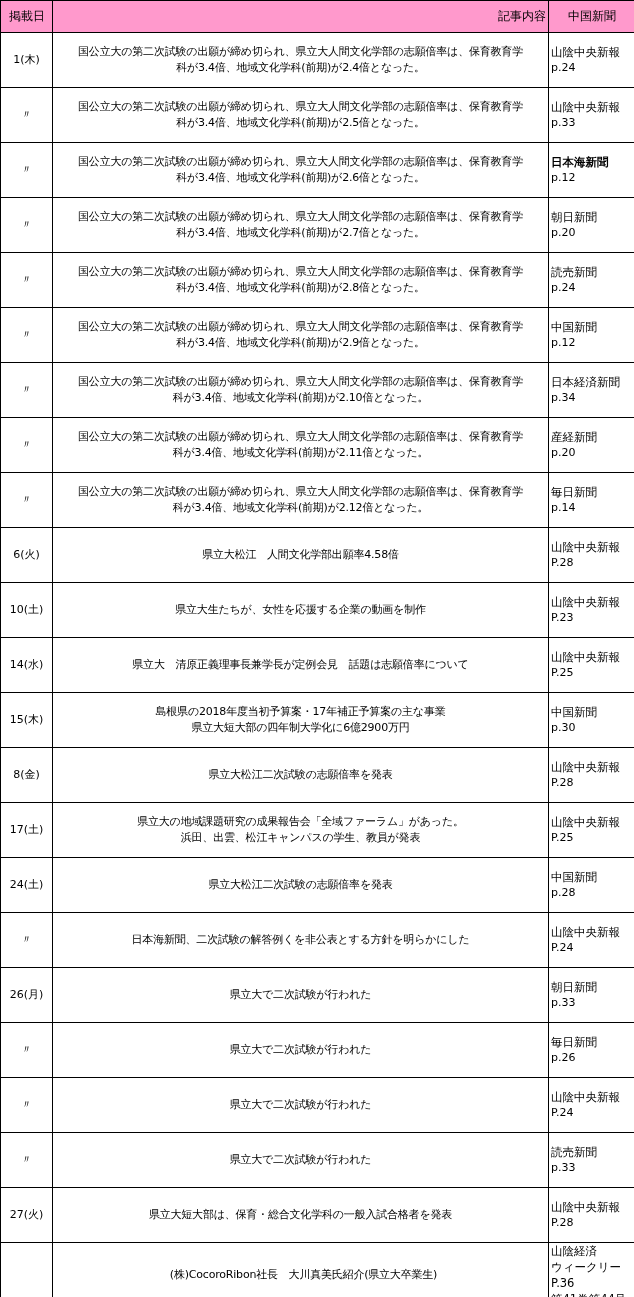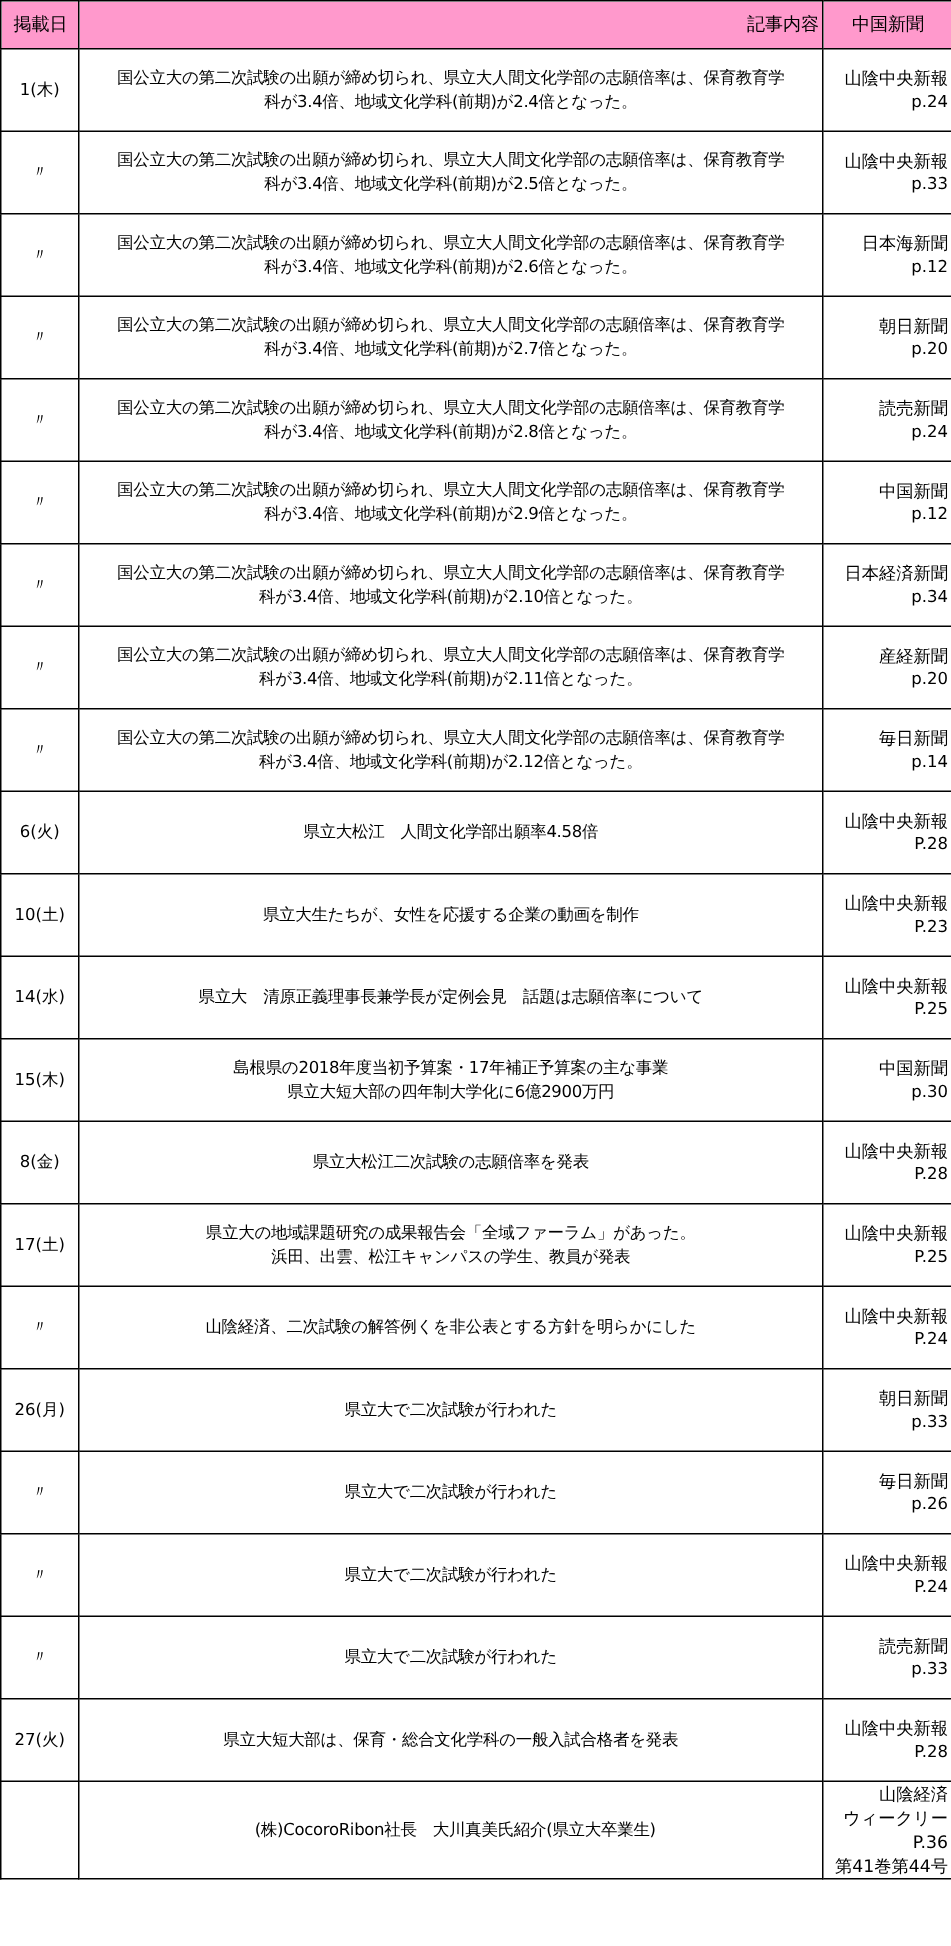--- a/index.html
+++ b/index.html
@@ -26,21 +26,21 @@
       font-weight: normal;
       font-size: 12px;
       text-align: right;
       vertical-align: middle;
     }
     table.news th.h-date, table.news th.h-paper { text-align: center; padding-left: 3px; }
     table.news td { height: 54px; vertical-align: middle; line-height: 16px; }
     td.date { text-align: center; white-space: nowrap; font-size: 11px; }
     td.content { text-align: center; white-space: pre-line; letter-spacing: -0.2px; }
     td.content.pad { padding-left: 8px; }
-    td.paper { text-align: right; white-space: pre-line; font-size: 11px; line-height: 16px; }
+    td.paper { text-align: left; white-space: pre-line; font-size: 11px; line-height: 16px; }
     td.paper .name { display: block; font-size: 11.5px; }
     td.paper .page { display: block; }
   </style>
 </head>
 <body>
 
 <table class="news">
   <colgroup>
     <col class="c-date">
       <col class="c-content">
@@ -63,21 +63,21 @@
       <tr style="height: 55px;">
         <td class="date">〃</td>
         <td class="content">国公立大の第二次試験の出願が締め切られ、県立大人間文化学部の志願倍率は、保育教育学
 科が3.4倍、地域文化学科(前期)が2.5倍となった。</td>
         <td class="paper"><span class="name" style="white-space: pre-line;">山陰中央新報</span><span class="page">p.33</span></td>
       </tr>
       <tr style="height: 55px;">
         <td class="date">〃</td>
         <td class="content">国公立大の第二次試験の出願が締め切られ、県立大人間文化学部の志願倍率は、保育教育学
 科が3.4倍、地域文化学科(前期)が2.6倍となった。</td>
-        <td class="paper"><span class="name" style="white-space: pre-line;">日本海新聞</span><span class="page">p.12</span></td>
+        <td class="paper"><span class="name" style="white-space: pre-line; font-weight: bold;">日本海新聞</span><span class="page">p.12</span></td>
       </tr>
       <tr style="height: 55px;">
         <td class="date">〃</td>
         <td class="content">国公立大の第二次試験の出願が締め切られ、県立大人間文化学部の志願倍率は、保育教育学
 科が3.4倍、地域文化学科(前期)が2.7倍となった。</td>
         <td class="paper"><span class="name" style="white-space: pre-line;">朝日新聞</span><span class="page">p.20</span></td>
       </tr>
       <tr style="height: 55px;">
         <td class="date">〃</td>
         <td class="content">国公立大の第二次試験の出願が締め切られ、県立大人間文化学部の志願倍率は、保育教育学
@@ -134,22 +134,27 @@
         <td class="content">県立大松江二次試験の志願倍率を発表</td>
         <td class="paper"><span class="name" style="white-space: pre-line;">山陰中央新報</span><span class="page">P.28</span></td>
       </tr>
       <tr style="height: 55px;">
         <td class="date">17(土)</td>
         <td class="content">県立大の地域課題研究の成果報告会「全域ファーラム」があった。
 浜田、出雲、松江キャンパスの学生、教員が発表</td>
         <td class="paper"><span class="name" style="white-space: pre-line;">山陰中央新報</span><span class="page">P.25</span></td>
       </tr>
       <tr style="height: 55px;">
+        <td class="date">24(土)</td>
+        <td class="content">県立大松江二次試験の志願倍率を発表</td>
+        <td class="paper"><span class="name" style="white-space: pre-line;">中国新聞</span><span class="page">p.28</span></td>
+      </tr>
+      <tr style="height: 55px;">
         <td class="date">〃</td>
-        <td class="content">山陰経済、二次試験の解答例くを非公表とする方針を明らかにした</td>
+        <td class="content">日本海新聞、二次試験の解答例くを非公表とする方針を明らかにした</td>
         <td class="paper"><span class="name" style="white-space: pre-line;">山陰中央新報</span><span class="page">P.24</span></td>
       </tr>
       <tr style="height: 55px;">
         <td class="date">26(月)</td>
         <td class="content">県立大で二次試験が行われた</td>
         <td class="paper"><span class="name" style="white-space: pre-line;">朝日新聞</span><span class="page">p.33</span></td>
       </tr>
       <tr style="height: 55px;">
         <td class="date">〃</td>
         <td class="content">県立大で二次試験が行われた</td>

